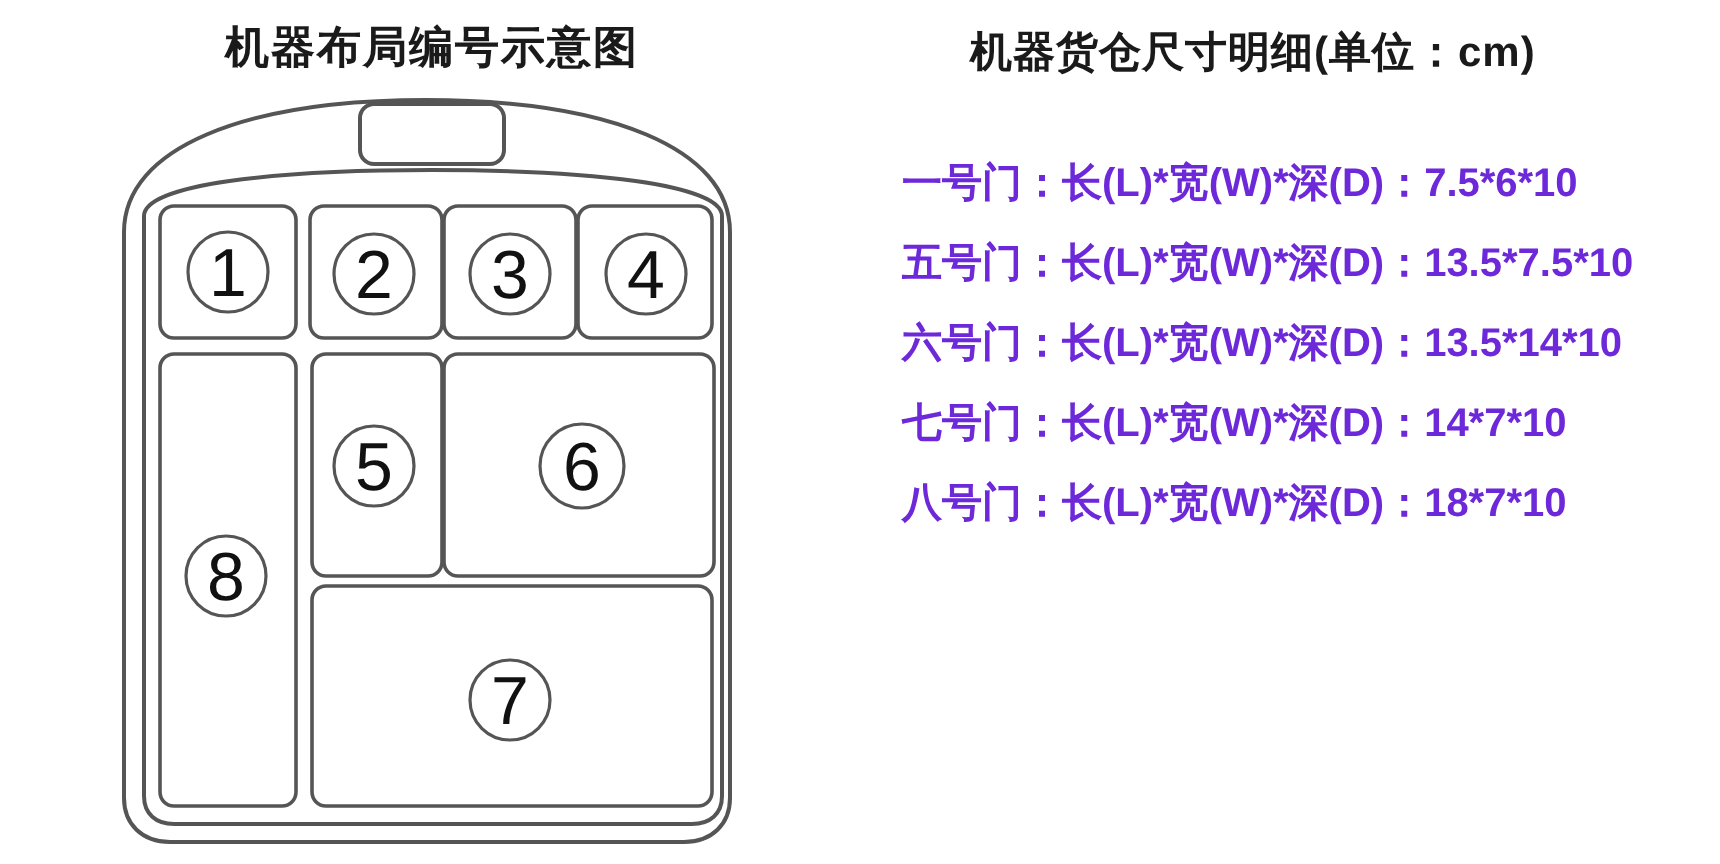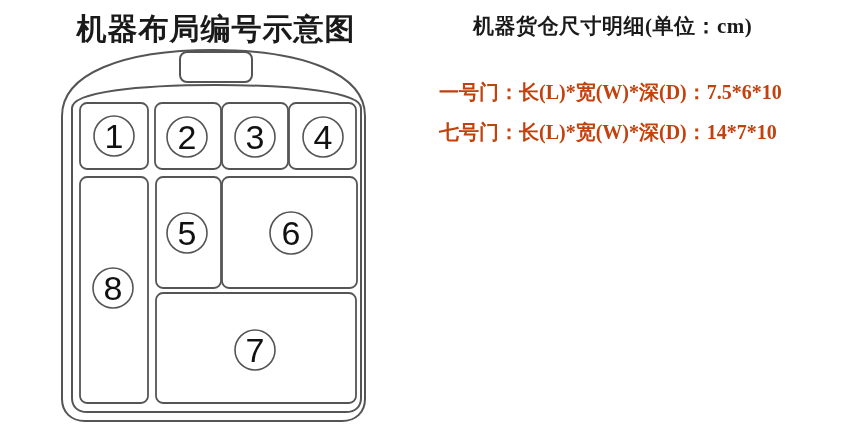--- a/index.html
+++ b/index.html
@@ -12,21 +12,21 @@
     font-family: "Liberation Sans", "DejaVu Sans", sans-serif;
     color: #1a1a1a;
     overflow: hidden;
   }
   .left-title {
     position: absolute;
     top: 9px;
     left: 0;
     width: 432px;
     text-align: center;
-    font-size: 30px;
+    font-size: 22px;
     font-weight: bold;
     letter-spacing: 1px;
     color: #1a1a1a;
     white-space: nowrap;
   }
   .diagram-svg {
     position: absolute;
     top: 0;
     left: 0;
     width: 432px;
@@ -53,25 +53,24 @@
     stroke-width: 1.6;
   }
   .num-text {
     fill: #111111;
     font-family: "Liberation Sans", "DejaVu Sans", sans-serif;
     font-size: 34px;
     text-anchor: middle;
   }
   .right-panel {
     position: absolute;
-    left: 418px;
+    left: 430px;
     top: 0;
     width: 430px;
     height: 432px;
-    font-family: Liberation Serif, serif;
   }
   .right-title {
     position: absolute;
     top: 12px;
     left: 55px;
     font-size: 21px;
     font-weight: bold;
     letter-spacing: 0.5px;
     color: #1a1a1a;
     white-space: nowrap;
@@ -79,21 +78,21 @@
   .spec-rows {
     position: absolute;
     top: 73px;
     left: 21px;
   }
   .spec-row {
     height: 39.9px;
     line-height: 39.9px;
     font-size: 20px;
     font-weight: bold;
-    color: #c2410c;
+    color: #6d28d9;
     white-space: nowrap;
   }
 </style>
 </head>
 <body>
 
 <div class="left-title">机器布局编号示意图</div>
 
 <svg class="diagram-svg" viewBox="0 0 432 432">
 
@@ -132,15 +131,18 @@
   <text class="num-text" x="187" y="245">5</text>
   <text class="num-text" x="291" y="245">6</text>
   <text class="num-text" x="255" y="362">7</text>
   <text class="num-text" x="113" y="300">8</text>
 </svg>
 
 <div class="right-panel">
   <div class="right-title">机器货仓尺寸明细(单位：cm)</div>
   <div class="spec-rows">
     <div class="spec-row">一号门：长(L)*宽(W)*深(D)：7.5*6*10</div>
+    <div class="spec-row">五号门：长(L)*宽(W)*深(D)：13.5*7.5*10</div>
+    <div class="spec-row">六号门：长(L)*宽(W)*深(D)：13.5*14*10</div>
     <div class="spec-row">七号门：长(L)*宽(W)*深(D)：14*7*10</div>
+    <div class="spec-row">八号门：长(L)*宽(W)*深(D)：18*7*10</div>
   </div>
 </div>
 
 </body></html>

